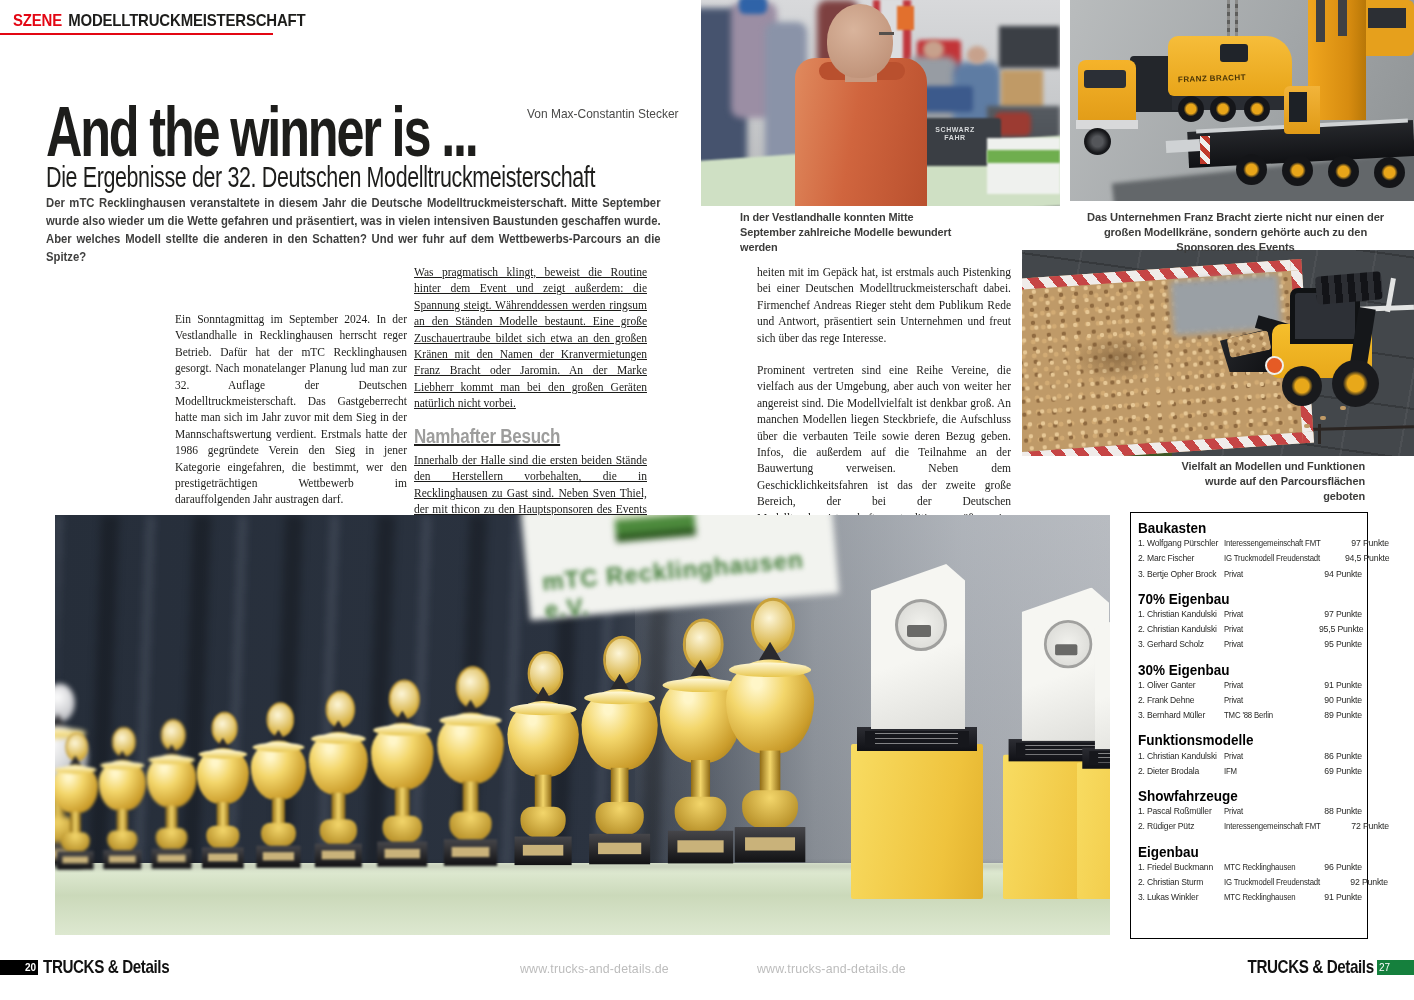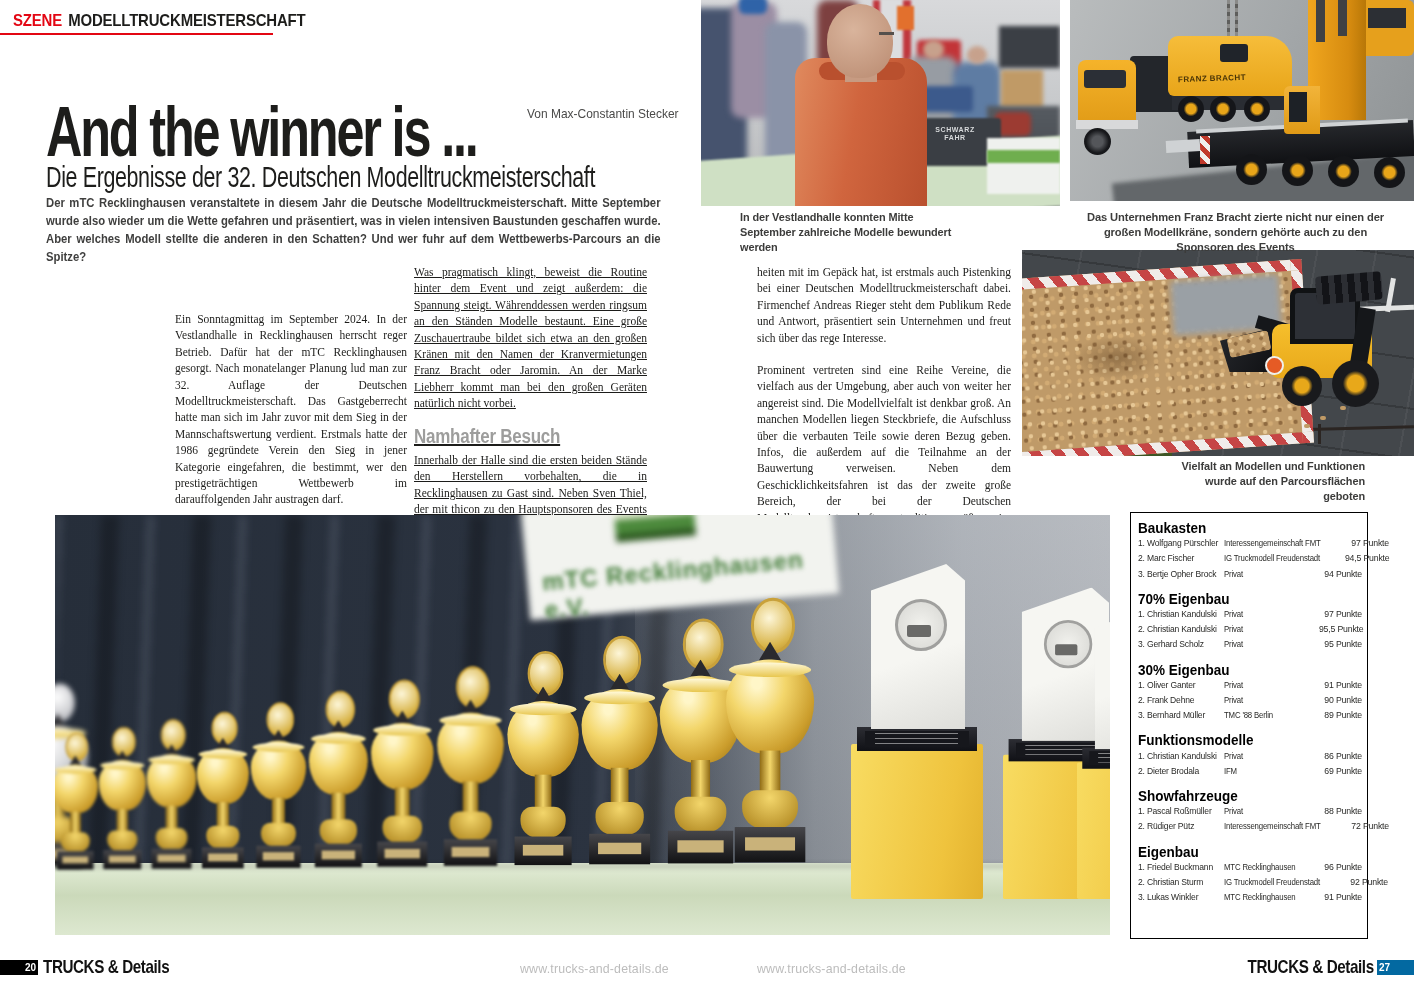--- a/index.html
+++ b/index.html
@@ -216,22 +216,22 @@
   .rname{width:86px;flex:none;white-space:nowrap;}
   .rname span{display:inline-block;transform:scaleX(.9);transform-origin:left;white-space:nowrap;}
   .rclub{flex:1;white-space:nowrap;}
   .rclub span{display:inline-block;transform:scaleX(.82);transform-origin:left;white-space:nowrap;}
   .rpts{width:47px;flex:none;text-align:right;white-space:nowrap;}
   .rpts span{display:inline-block;transform:scaleX(.92);transform-origin:right;white-space:nowrap;}
 
   
   .f-bar-left{position:absolute;left:0;top:960px;width:38px;height:15px;background:#000;color:#fff;
       font-weight:700;font-size:10px;line-height:15px;text-align:right;padding-right:2px;box-sizing:border-box;}
-  .f-bar-right{position:absolute;right:0;top:960px;width:37px;height:15px;background:#0369a1;color:#fff;
-      font-weight:700;font-size:10px;line-height:15px;text-align:left;padding-left:2px;box-sizing:border-box;}
+  .f-bar-right{position:absolute;right:0;top:960px;width:37px;height:15px;background:#15803d;color:#fff;
+      font-weight:400;font-size:10px;line-height:15px;text-align:left;padding-left:2px;box-sizing:border-box;}
   .f-brand-left{position:absolute;left:43px;top:956px;font-weight:700;font-size:19px;letter-spacing:-.5px;
       color:#111;transform:scaleX(.8);transform-origin:left top;white-space:nowrap;}
   .f-brand-right{position:absolute;right:40px;top:956px;font-weight:700;font-size:19px;letter-spacing:-.5px;
       color:#111;transform:scaleX(.8);transform-origin:right top;white-space:nowrap;}
   .f-url{position:absolute;top:961px;font-size:13px;color:#bcbcbc;letter-spacing:.2px;
       transform:scaleX(.95);transform-origin:left top;white-space:nowrap;}
   .f-url-l{left:520px;} .f-url-r{left:757px;}
 </style>
 </head>
 <body>

